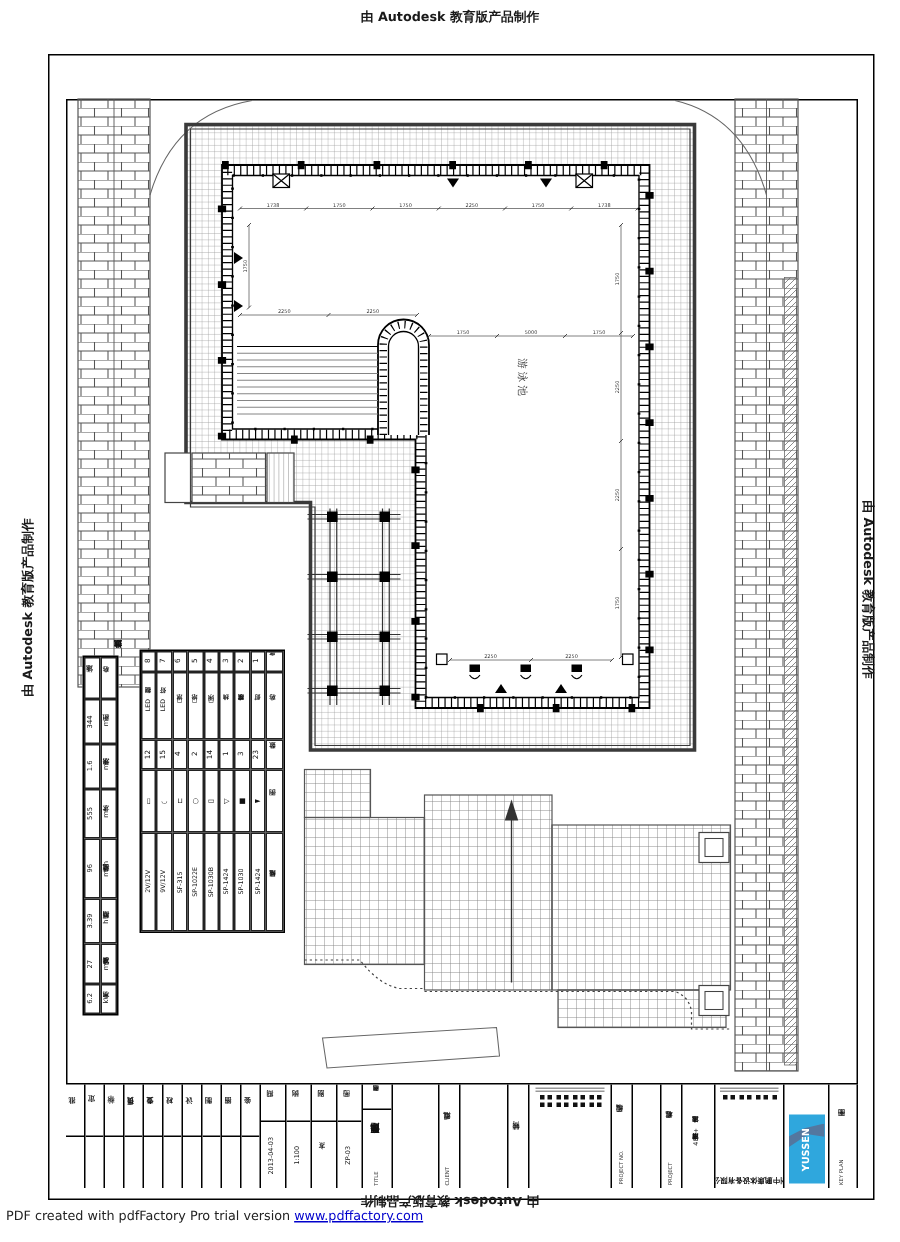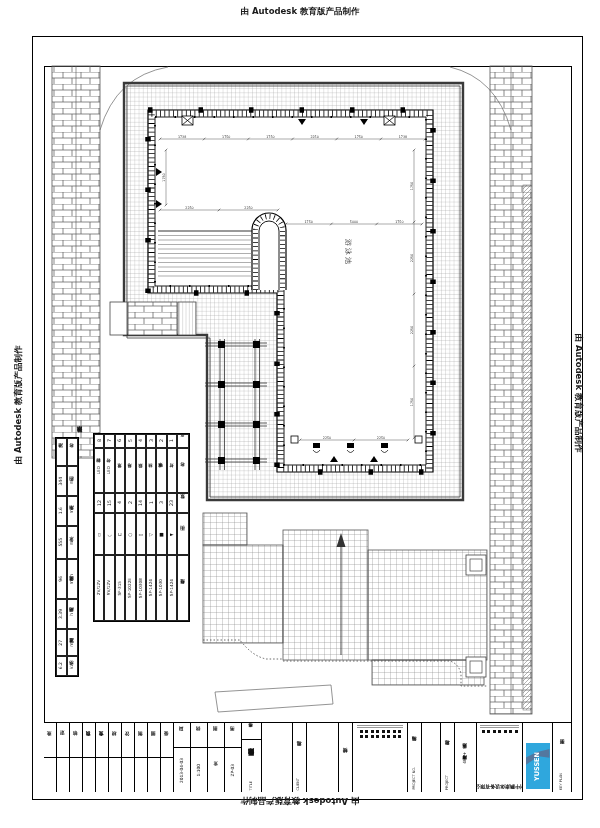--- a/index.html
+++ b/index.html
@@ -645,13 +645,16 @@
         </div>
       </div>
       <div class="tb-cell" style="width: 19px;">
         <div class="lab" style="flex: 1 1 0%; width: 100%;">
           <div class="vtx">平面图</div>
         </div>
         <div class="en vtx" style="margin: 0px 0px 2px;">KEY PLAN</div>
       </div>
     </div>
 
+  <div class="pdf-footer">
+    <span>PDF created with pdfFactory Pro trial version </span><a href="#">www.pdffactory.com</a>
+  </div>
 </div>
 
 </body></html>

